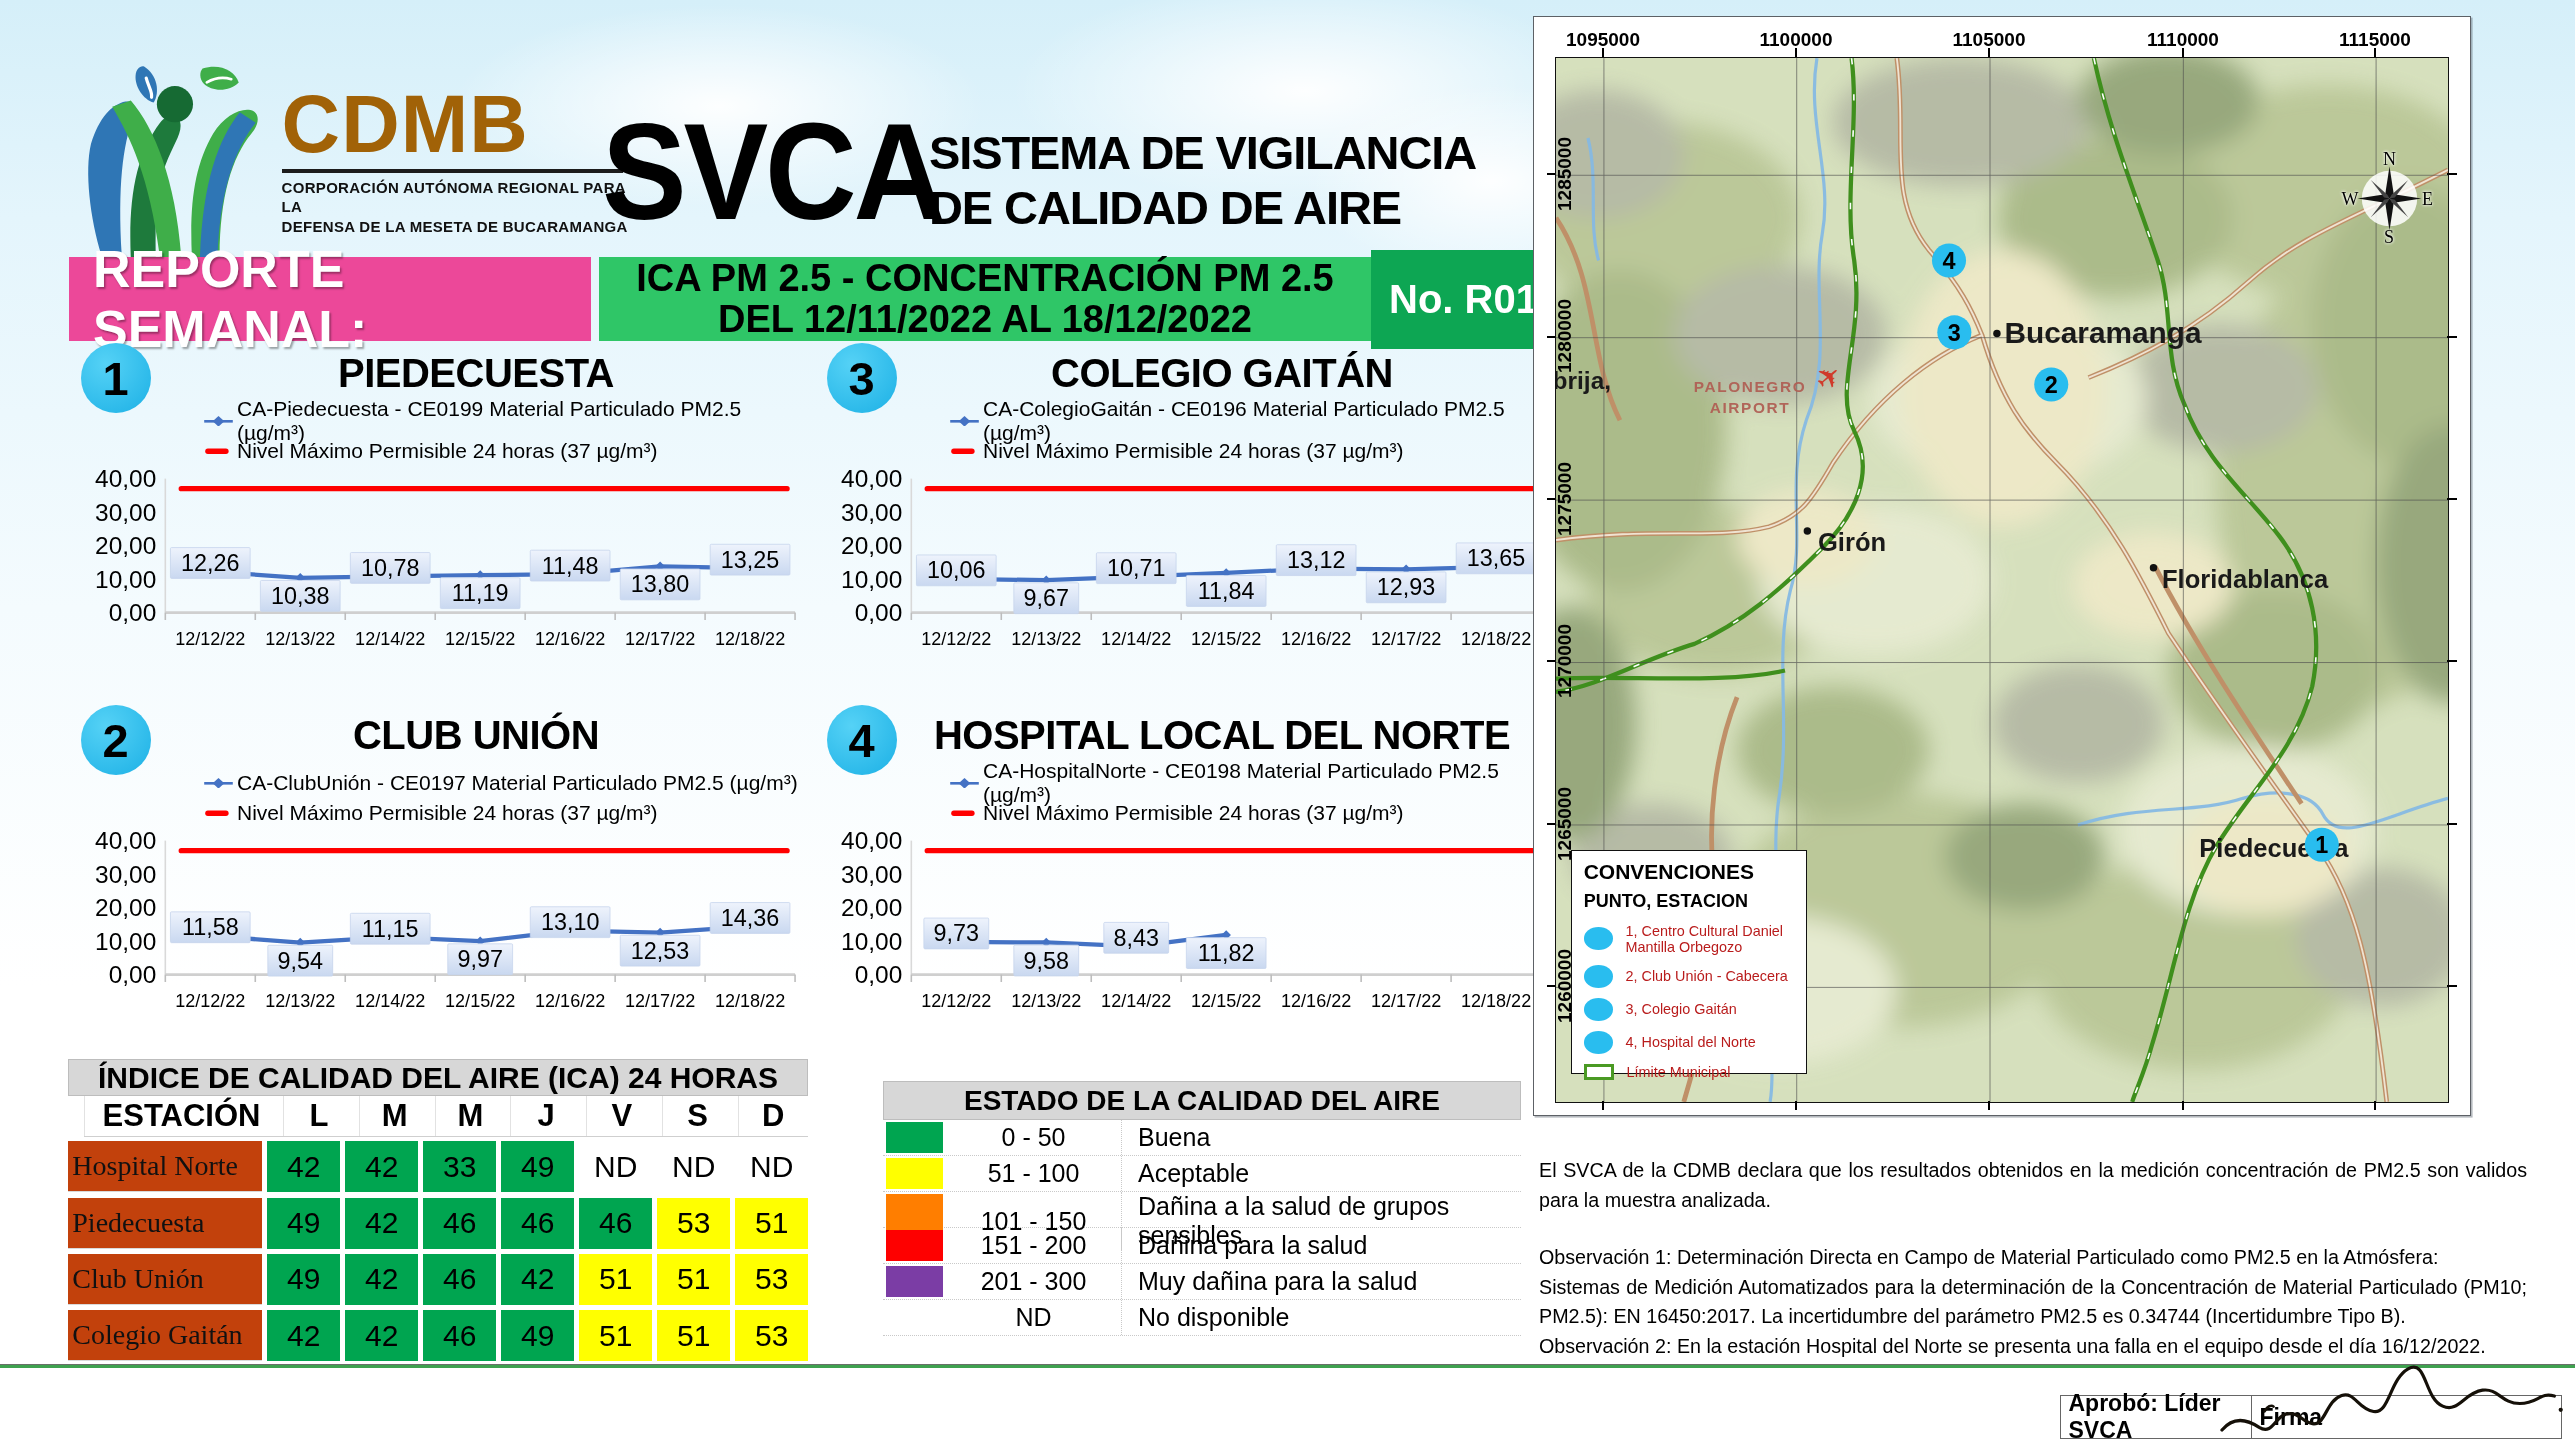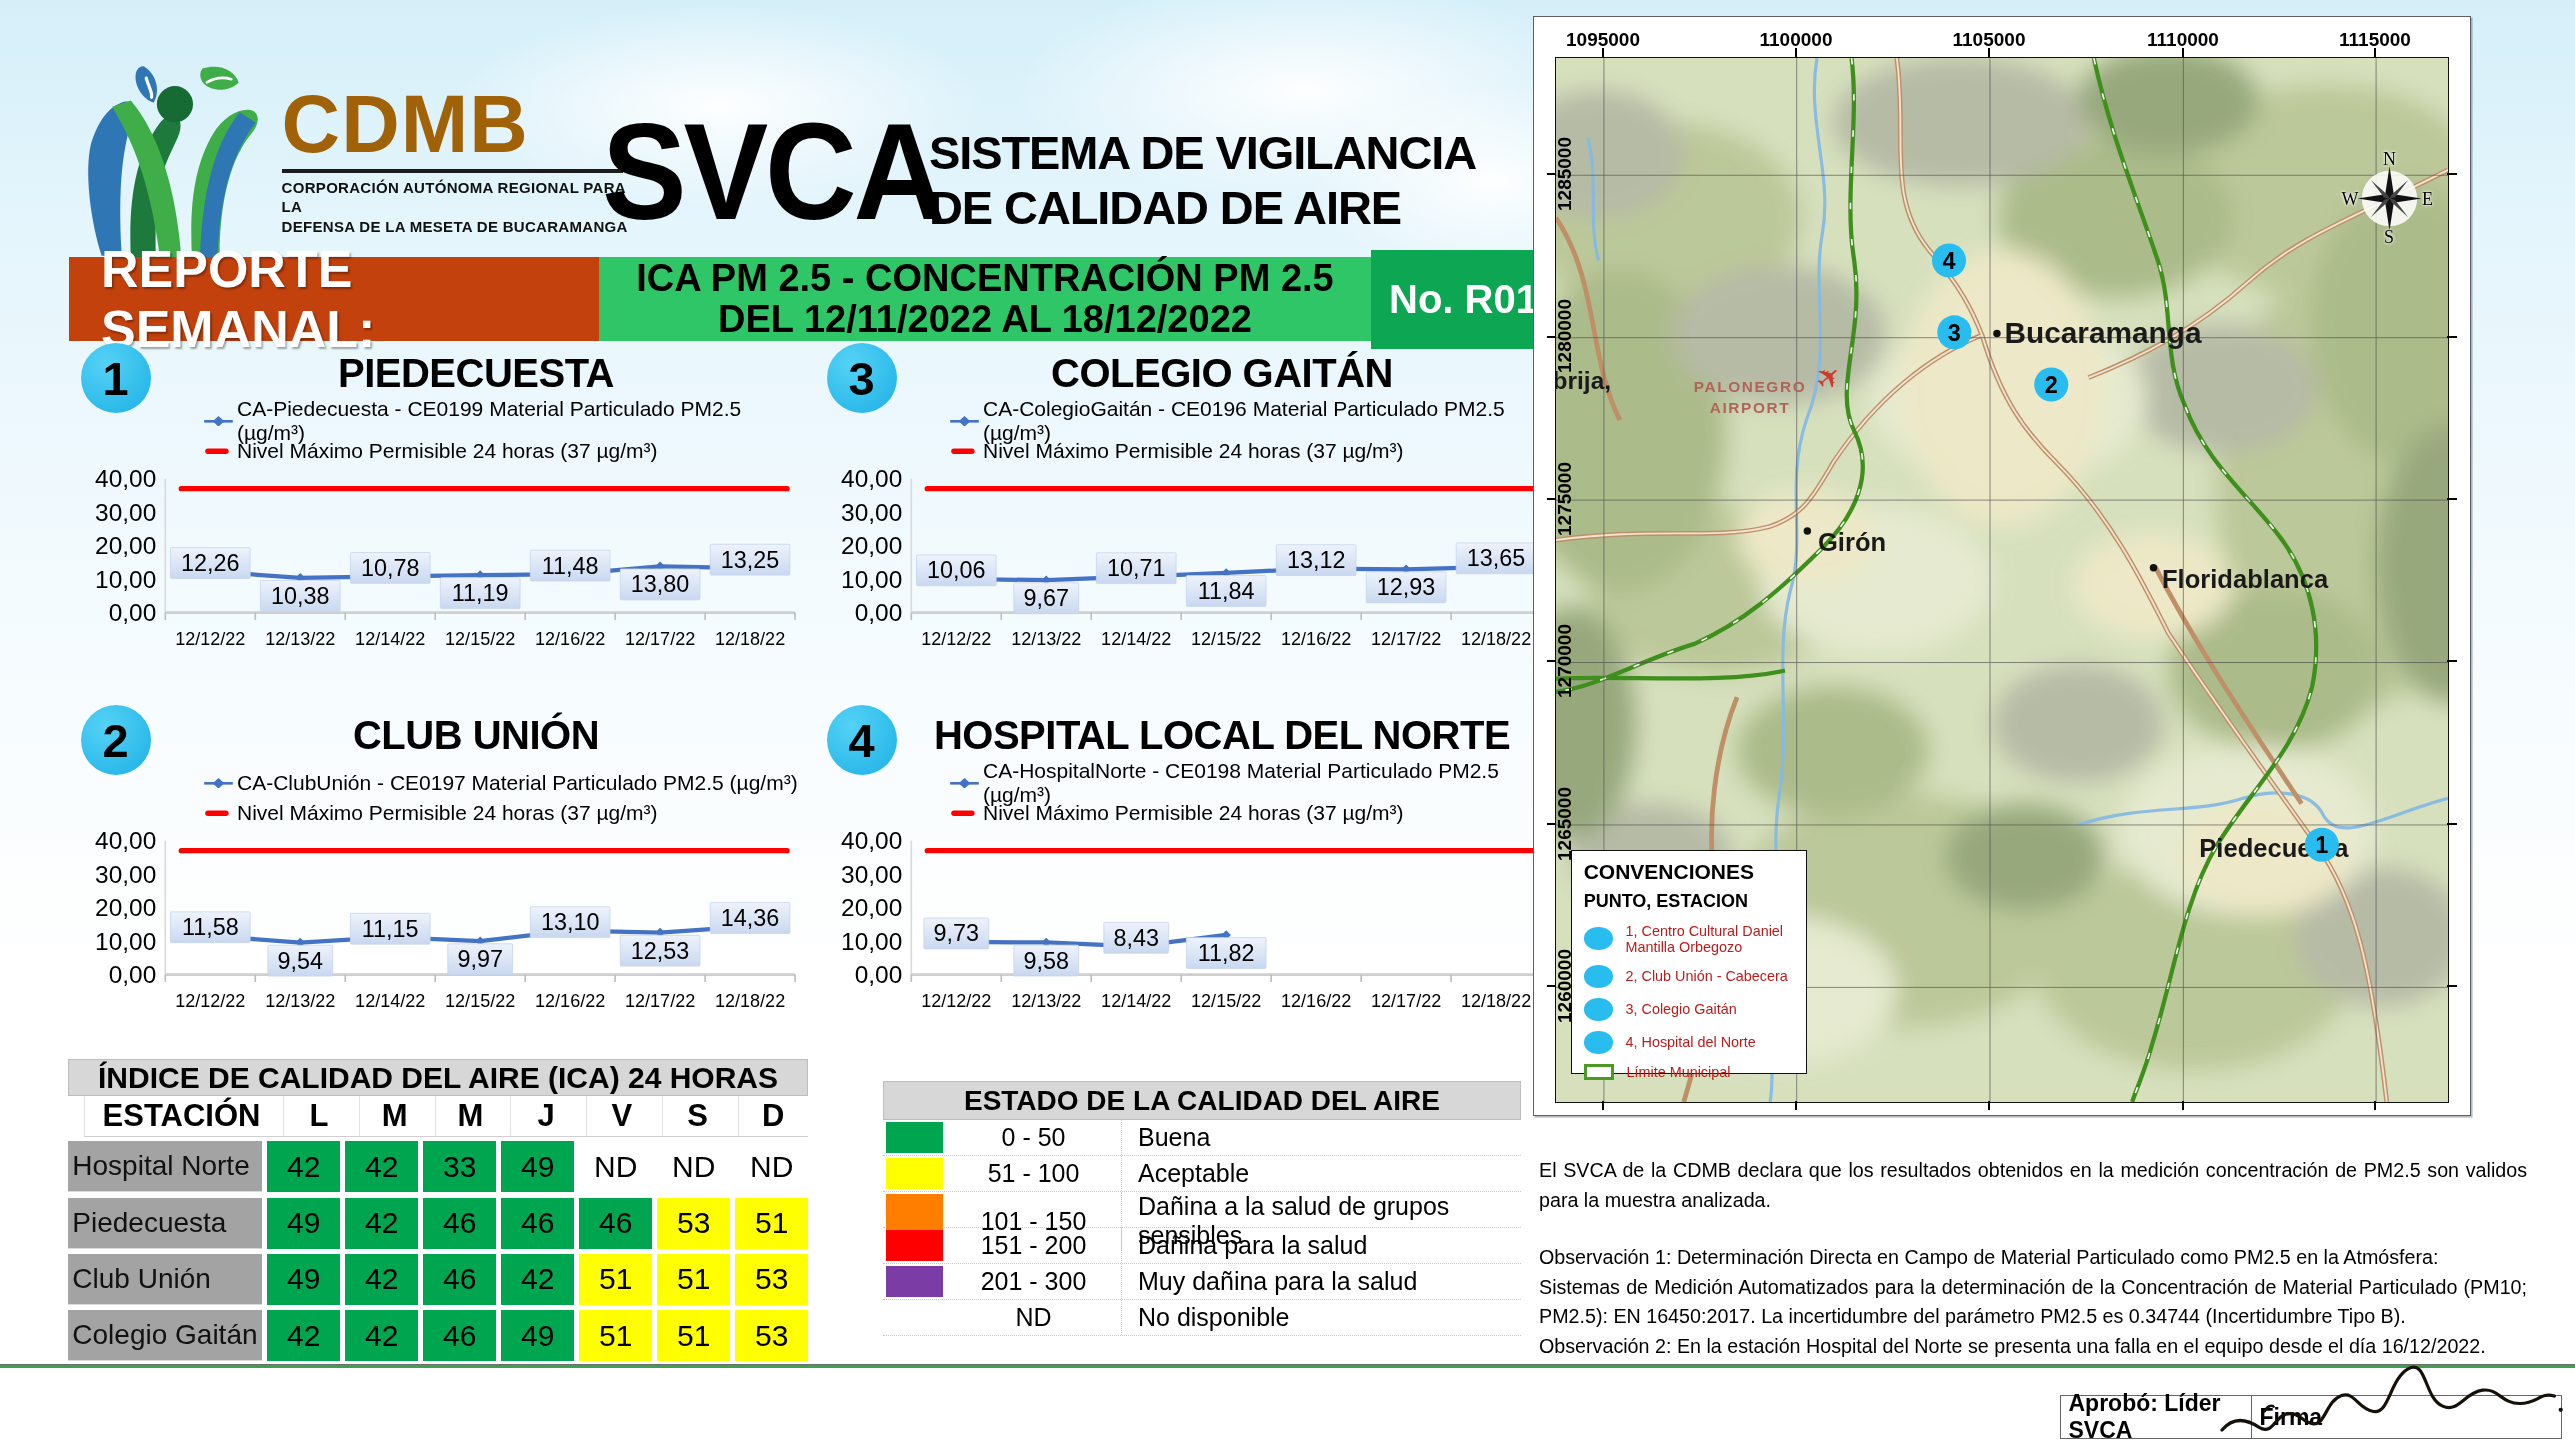--- a/index.html
+++ b/index.html
@@ -18,22 +18,22 @@
   #logo-text{margin-left:9.6px;}
   #brand{font-size:81px;font-weight:900;color:#a16207;letter-spacing:1.1px;line-height:1;}
   #brand-rule{height:3.7px;background:#1c1c1c;margin:4.3px 0 5.3px 0;width:341px;}
   .tagline{font-size:15px;font-weight:700;color:#111;line-height:1.3;letter-spacing:0.3px;}
   #svca{position:absolute;left:602px;top:109px;font-size:127px;font-weight:900;color:#000;
         letter-spacing:-3.2px;transform:scaleY(1.08);line-height:1;}
   #sys-title{position:absolute;left:929px;top:125px;font-size:47px;font-weight:800;color:#000;
         letter-spacing:-1.1px;line-height:1.18;}
   
   #banner{position:absolute;left:69px;top:257px;width:1438px;height:84px;}
-  #banner-left{position:absolute;left:0;top:0;width:498px;height:84px;background:#c2410c;
-       color:#fff;font-weight:700;font-size:52px;display:flex;align-items:center;padding-left:32px;
+  #banner-left{position:absolute;left:0;top:0;width:498px;height:84px;background:#ec4899;
+       color:#fff;font-weight:700;font-size:52px;display:flex;align-items:center;padding-left:24px;
        text-shadow:1.6px 1.6px 2.1px rgba(0,0,0,.35);}
   #banner-mid{position:absolute;left:530px;top:0;width:772px;height:84px;background:#2fc667;
        color:#000;font-weight:700;font-size:38px;text-align:center;display:flex;flex-direction:column;
        justify-content:center;line-height:1.08;}
   #banner-right{position:absolute;left:1302px;top:-7.5px;width:205px;height:99px;background:#0da653;
        color:#fff;font-weight:700;font-size:40px;display:flex;align-items:center;justify-content:center;}
   
   .chart-panel{position:absolute;width:740px;height:319px;}
   .badge{position:absolute;left:11.7px;top:2.1px;width:70px;height:70px;border-radius:50%;
      background:radial-gradient(circle at 35% 30%,#55d2f6,#1cb0e5);display:flex;align-items:center;
@@ -47,21 +47,21 @@
   
   #ica{position:absolute;left:68px;top:1059px;width:740px;}
   .tbl-title{background:#d7d7d7;border:0.5px solid #bdbdbd;font-weight:700;text-align:center;color:#000;}
   #ica .tbl-title{font-size:30px;height:35px;line-height:35px;}
   #ica-head{display:grid;grid-template-columns:194px repeat(7,1fr);column-gap:5.3px;height:40px;
      border-bottom:1.6px solid #cfcfcf;background:#fff;margin-left:16px;}
   #ica-head div{display:flex;align-items:center;justify-content:center;font-weight:700;font-size:31px;
      border-left:0.5px solid #e2e2e2;}
   #ica-body{display:grid;grid-template-columns:194px repeat(7,1fr);gap:5.3px;margin-top:4.3px;}
   .ica-st{display:flex;align-items:center;font-size:28px;color:#111;border-bottom:1.1px solid #d9d9d9;
-     padding-left:4.3px;background:#a3a3a3;}
+     padding-left:4.3px;background:#c2410c;font-family:Liberation Serif, serif;}
   .ica-cell{display:flex;align-items:center;justify-content:center;font-size:30px;color:#000;height:51px;}
   
   #aqi{position:absolute;left:883px;top:1081px;width:638px;}
   #aqi .tbl-title{font-size:28px;height:37px;line-height:37px;}
   .aqi-row{display:grid;grid-template-columns:63px 176px 1fr;height:35px;border-bottom:1.1px dotted #c9c9c9;background:#fff;}
   .aqi-sw{padding:2.1px 3.2px;}
   .aqi-sw div{width:100%;height:100%;}
   .aqi-range{display:flex;align-items:center;justify-content:center;font-size:25px;border-right:1.1px dotted #c9c9c9;}
   .aqi-label{display:flex;align-items:center;font-size:25px;padding-left:16px;}
   

